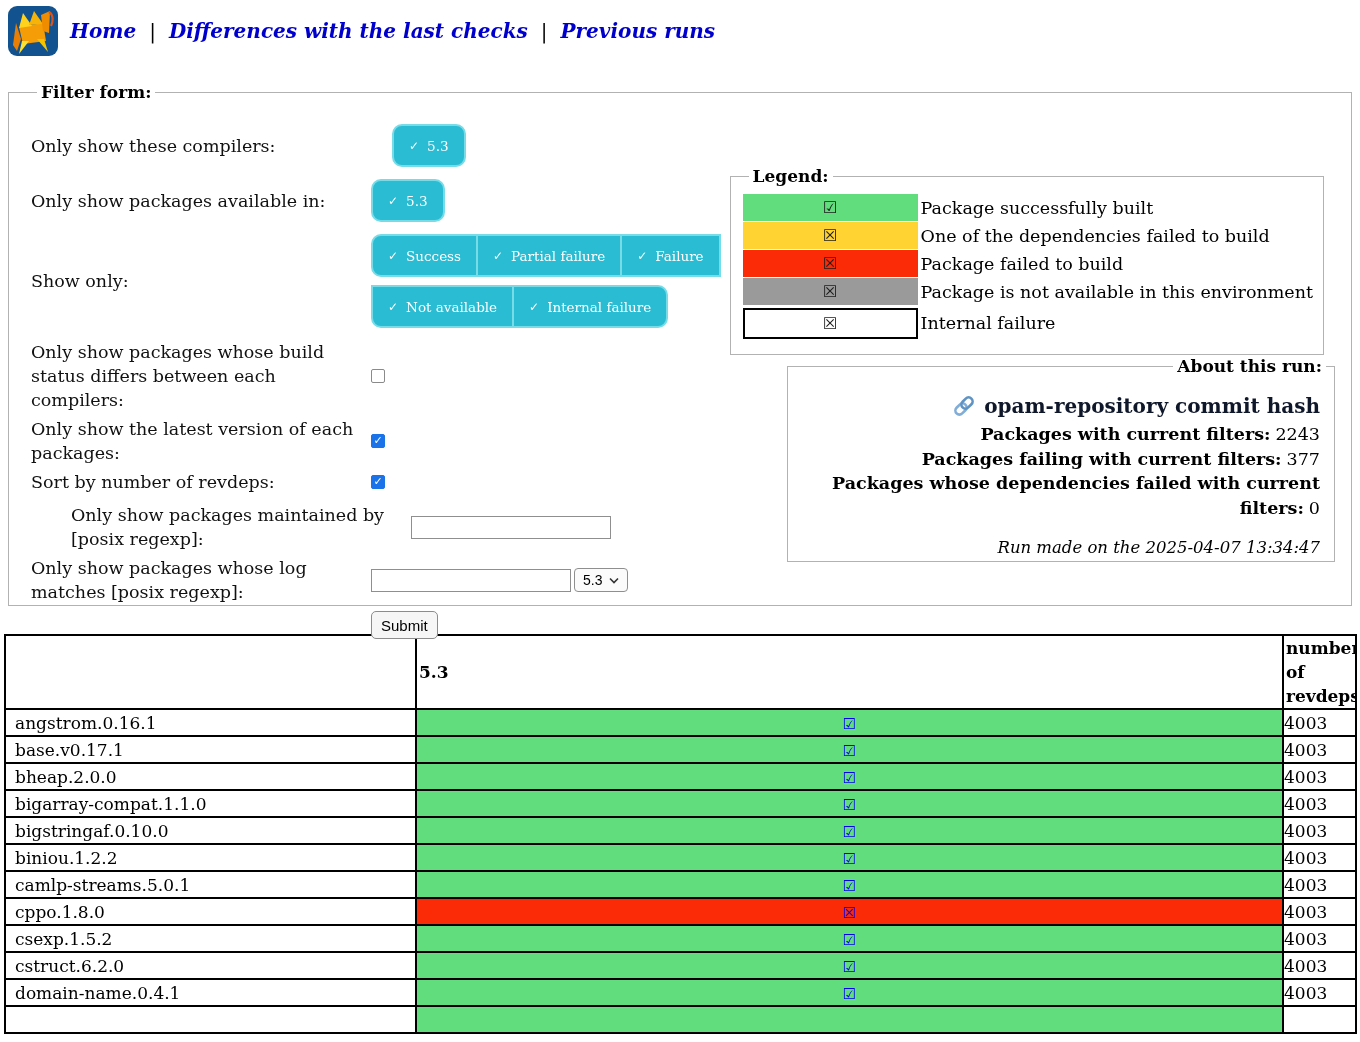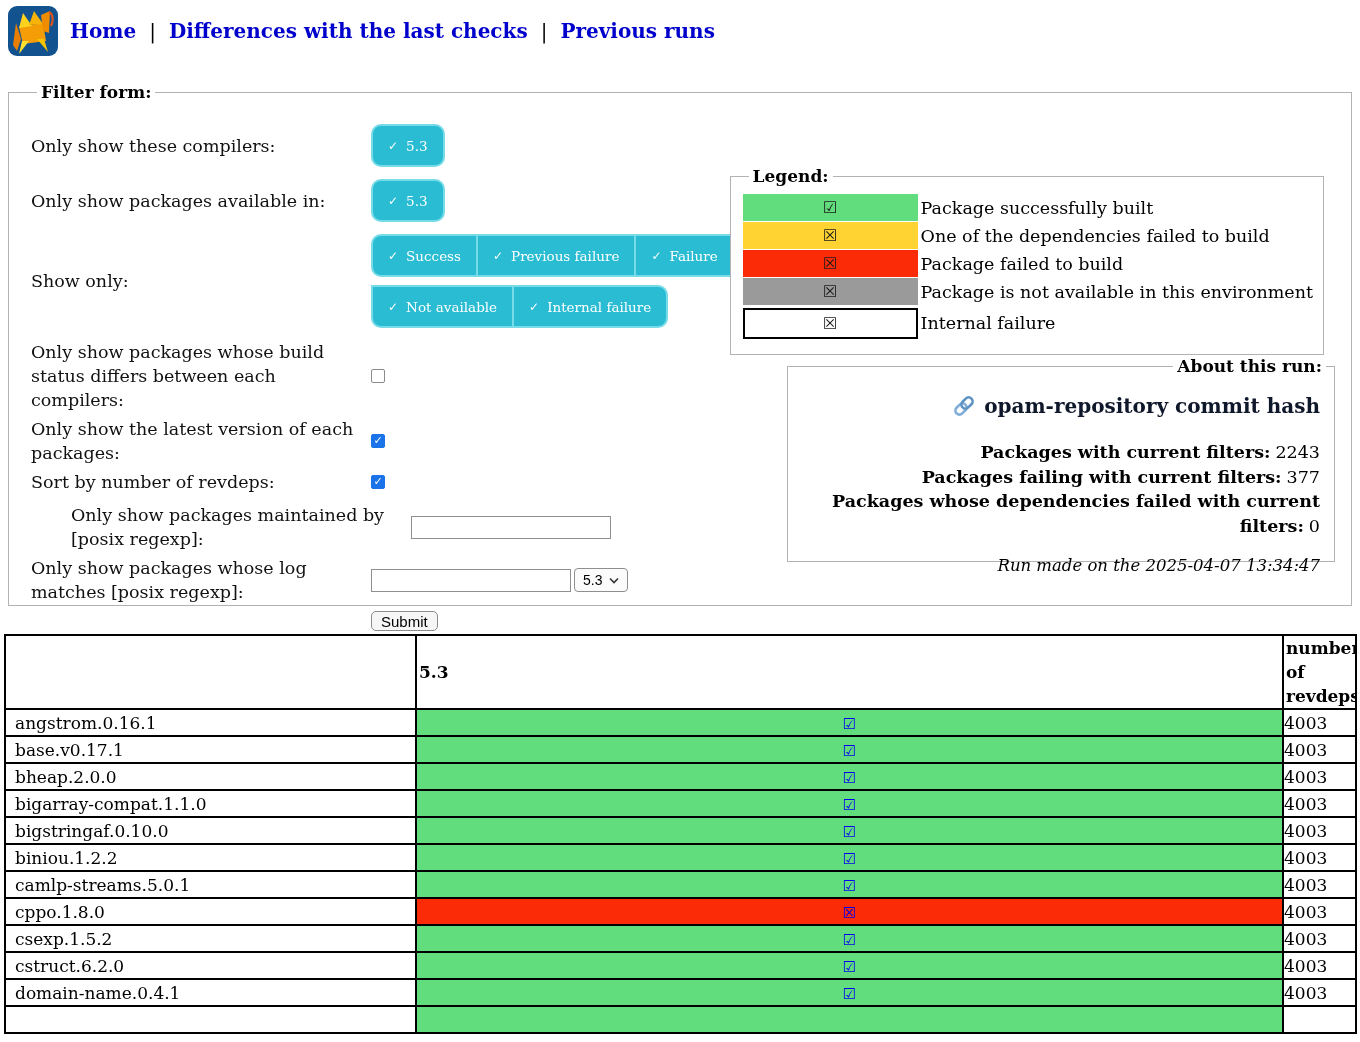--- a/index.html
+++ b/index.html
@@ -5,21 +5,21 @@
   * { box-sizing: border-box; margin: 0; padding: 0; }
   html, body { width: 1360px; height: 1042px; }
   body {
     overflow: hidden;
     background: #ffffff;
     color: #000;
     font-family: "DejaVu Serif", "Liberation Serif", serif;
   }
 
   
-  .header { display: flex; align-items: center; padding: 6px 0 0 8px; }
+  .header { display: flex; align-items: center; padding: 6px 0 0 8px; font-style: italic; }
   .logo { width: 50px; height: 50px; display: block; }
   .nav { margin-left: 12px; font-size: 20px; font-weight: bold; }
   .nav a { color: #0000cc; text-decoration: none; cursor: pointer; }
   .nav .sep { color: #000; font-weight: normal; margin: 0 13px; }
 
   
   fieldset.box { border: 1px solid #b2b2b2; background: #fff; }
   fieldset.box > legend { font-weight: bold; font-size: 17px; padding: 0 4px; margin-left: 6px; }
 
   #filter-fieldset { margin: 26px 8px 0 8px; height: 524px; padding: 8px 16px 10px 22px; position: relative; }
@@ -50,42 +50,42 @@
         cursor: pointer; }
   .cb.on { background: #1a73e8; border-color: #1a73e8; color: #fff;
            font-family: "DejaVu Sans", sans-serif; font-size: 11px; font-weight: bold; line-height: 14px; }
 
   
   .ti { width: 200px; height: 23px; border: 1px solid #8f8f8f; background: #fff;
         font: 14px "Liberation Sans", "DejaVu Sans", sans-serif; padding: 0 4px; }
   .sel { display: inline-flex; align-items: center; gap: 7px; height: 24px; padding: 0 8px;
          border: 1px solid #8f8f8f; border-radius: 4px; background: #fbfbfb;
          font: 14px "Liberation Sans", "DejaVu Sans", sans-serif; margin-left: 3px; cursor: pointer; }
-  .submit { height: 20px; padding: 0 9px; border: 1px solid #8c8c8c; border-radius: 5px;
+  .submit { height: 28px; padding: 0 9px; border: 1px solid #8c8c8c; border-radius: 5px;
             background: #f6f6f6; font: 15px "Liberation Sans", "DejaVu Sans", sans-serif;
             color: #000; cursor: pointer; }
 
-  .mt14 { margin-top: 14px; } .mt12 { margin-top: 12px; } .mt9 { margin-top: 9px; margin-left: 40px; }
+  .mt14 { margin-top: 14px; gap: 21px; } .mt12 { margin-top: 12px; } .mt9 { margin-top: 9px; margin-left: 40px; }
   .mt7  { margin-top: 7px;  } .mt5  { margin-top: 5px;  }
 
   
   #legend-fieldset { position: absolute; top: 64px; right: 27px; width: 585px; padding: 8px 10px 14px 12px; }
   .leg-row { display: flex; align-items: center; margin-bottom: 1px; }
   .leg-swatch { width: 175px; height: 27px; flex: 0 0 175px; display: flex; align-items: center;
                 justify-content: center; font-family: "DejaVu Sans", sans-serif; font-size: 16px; color: #1a1a1a; }
   .leg-swatch.bordered { border: 2px solid #000; height: 31px; margin-top: 2px; }
   .leg-label { font-size: 17.5px; padding-left: 3px; white-space: nowrap; }
 
   
   #about-fieldset { position: absolute; top: 254px; right: 16px; width: 548px; height: 206px;
                     padding: 6px 14px 0 10px; text-align: right; }
   .about-link { margin-top: 12px; font-size: 20px; font-weight: bold; }
   .about-link a { color: #0f172a; text-decoration: none; cursor: pointer; }
   .about-link svg { vertical-align: -4px; margin-right: 9px; }
-  .stats { margin-top: 22px; font-size: 17.5px; line-height: 24.5px; text-align: right; }
+  .stats { margin-top: 4px; font-size: 17.5px; line-height: 24.5px; text-align: right; }
   .stat-label { font-weight: bold; margin-right: 5px; }
   .runnote { margin-top: 18px; font-style: italic; font-size: 16.5px; }
 
   
   table.results { border-collapse: collapse; table-layout: fixed; width: 1351px; margin: 28px 0 0 4px; }
   .results th, .results td { border: 2px solid #000; overflow: hidden; }
   .results col.c-name { width: 411px; } .results col.c-status { width: 867px; } .results col.c-rev { width: 73px; }
   .results thead th { height: 74px; font-size: 17px; font-weight: bold; text-align: left;
                       line-height: 24px; padding: 0 2px; background: #fff; }
   .results tbody td { height: 27px; font-size: 17px; background: #fff; }
@@ -144,21 +144,21 @@
     <div class="flabel">Show only:</div>
     <div class="fctrl">
       <div class="btn-stack">
         <div class="btn-group">
           <button class="tbtn r-left">
             <span class="chk">✓</span>
             <span>Success</span>
           </button>
           <button class="tbtn">
             <span class="chk">✓</span>
-            <span>Previous failure</span>
+            <span>Partial failure</span>
           </button>
           <button class="tbtn">
             <span class="chk">✓</span>
             <span>Failure</span>
           </button>
         </div>
         <div class="btn-group">
           <button class="tbtn r-bl">
             <span class="chk">✓</span>
             <span>Not available</span>

